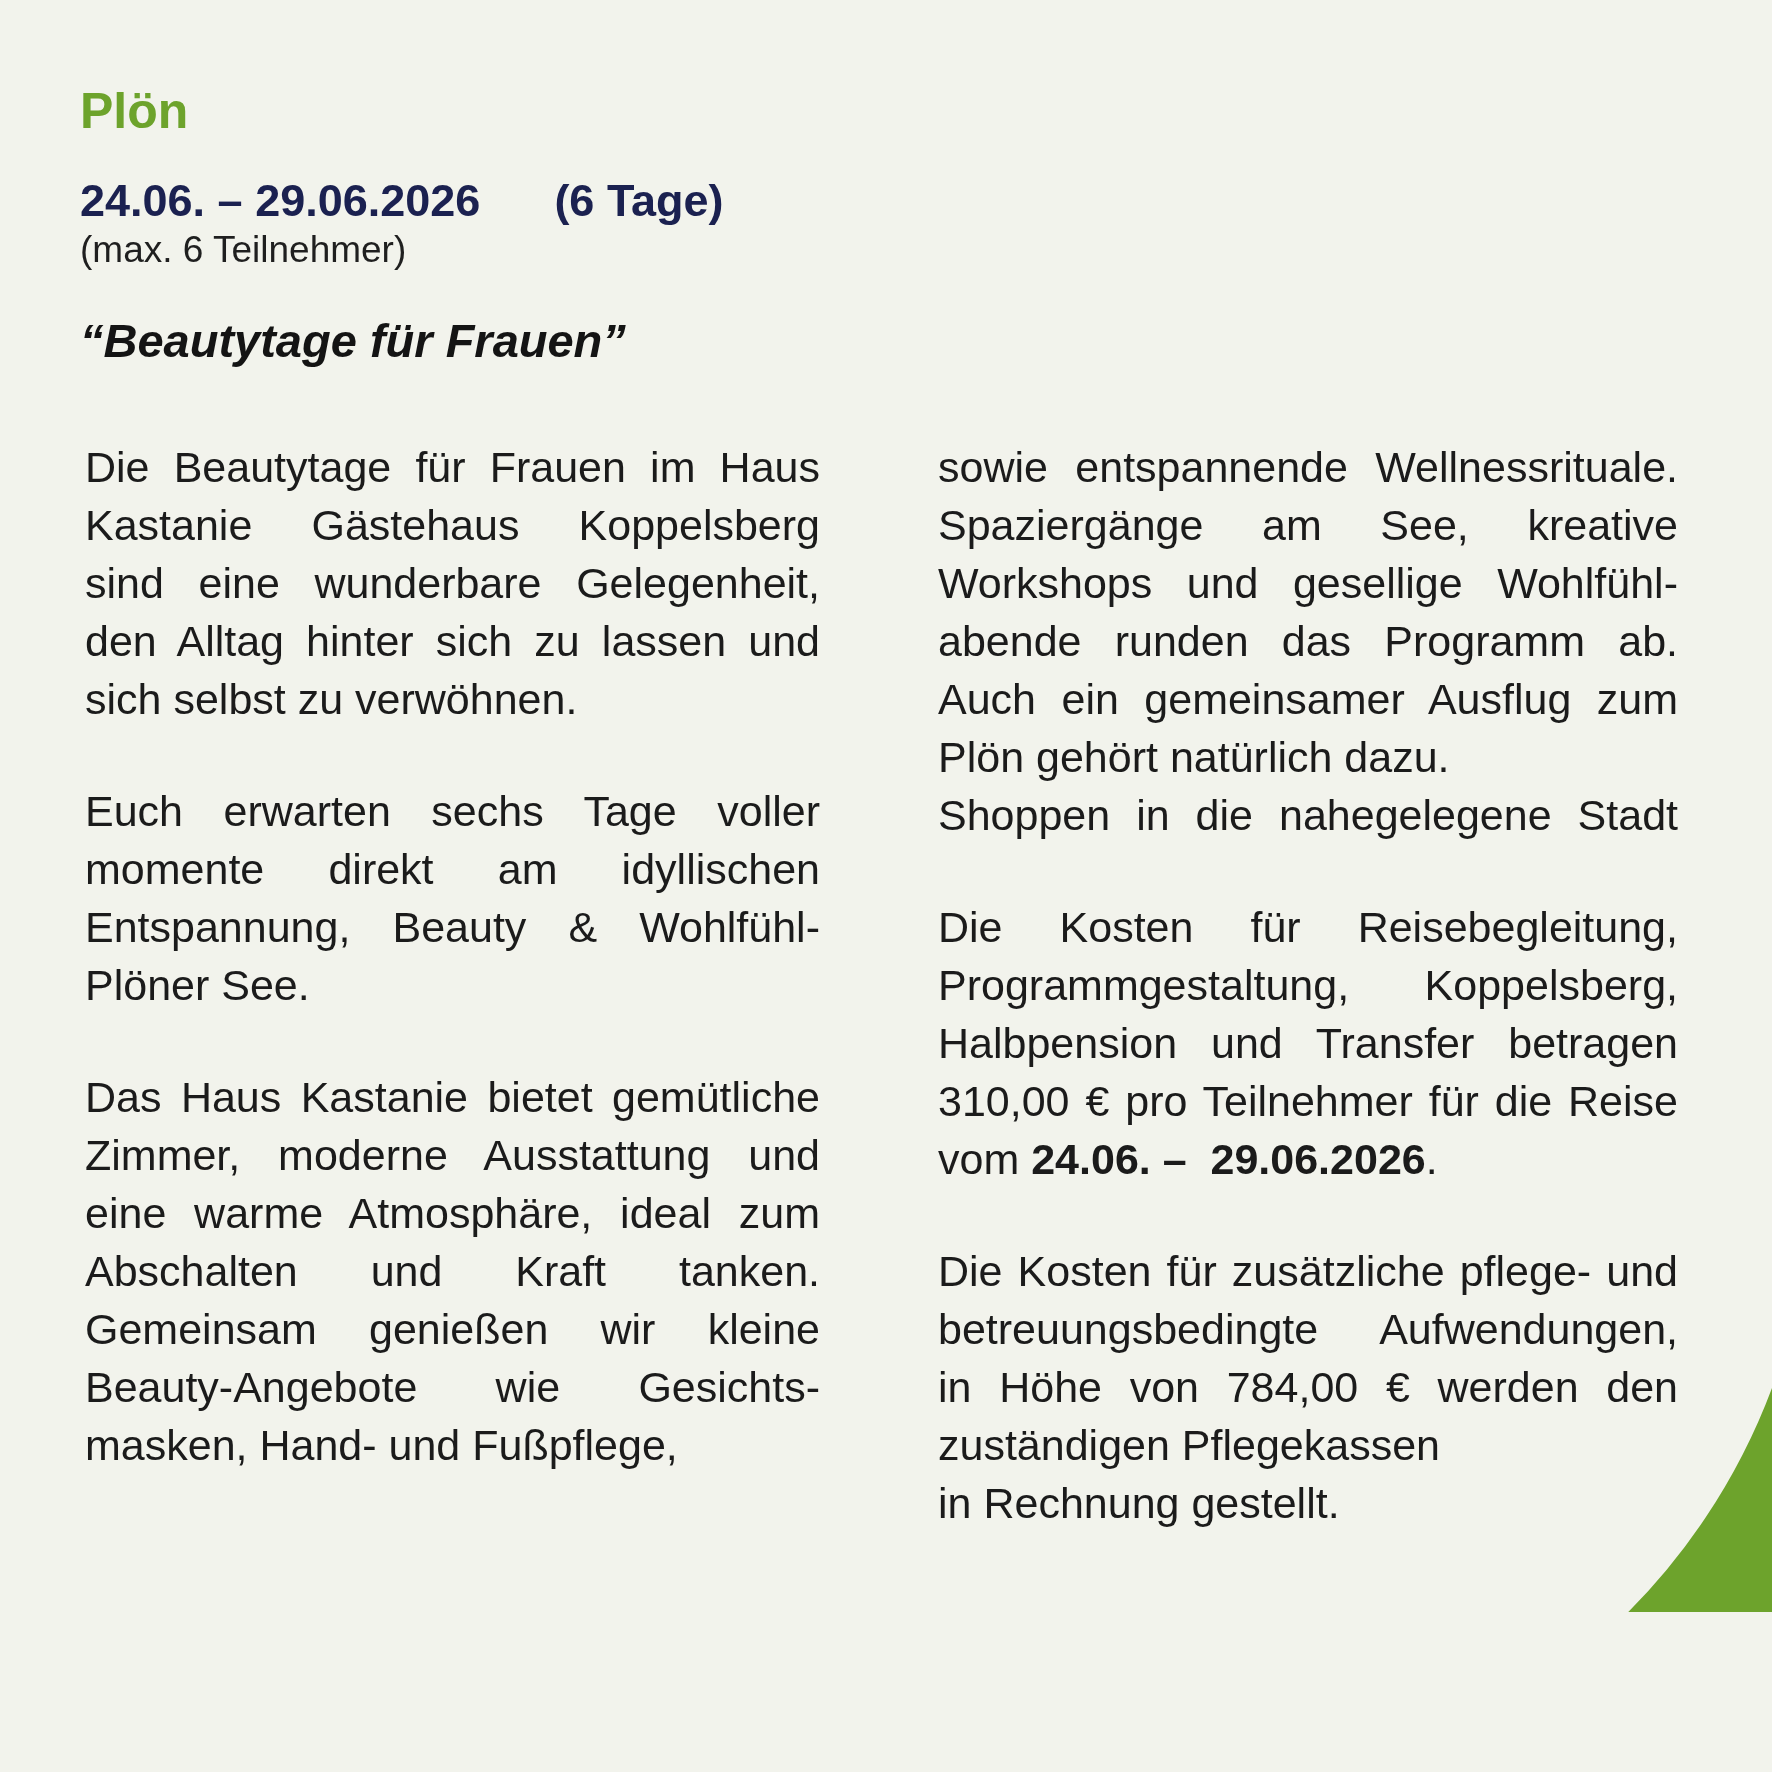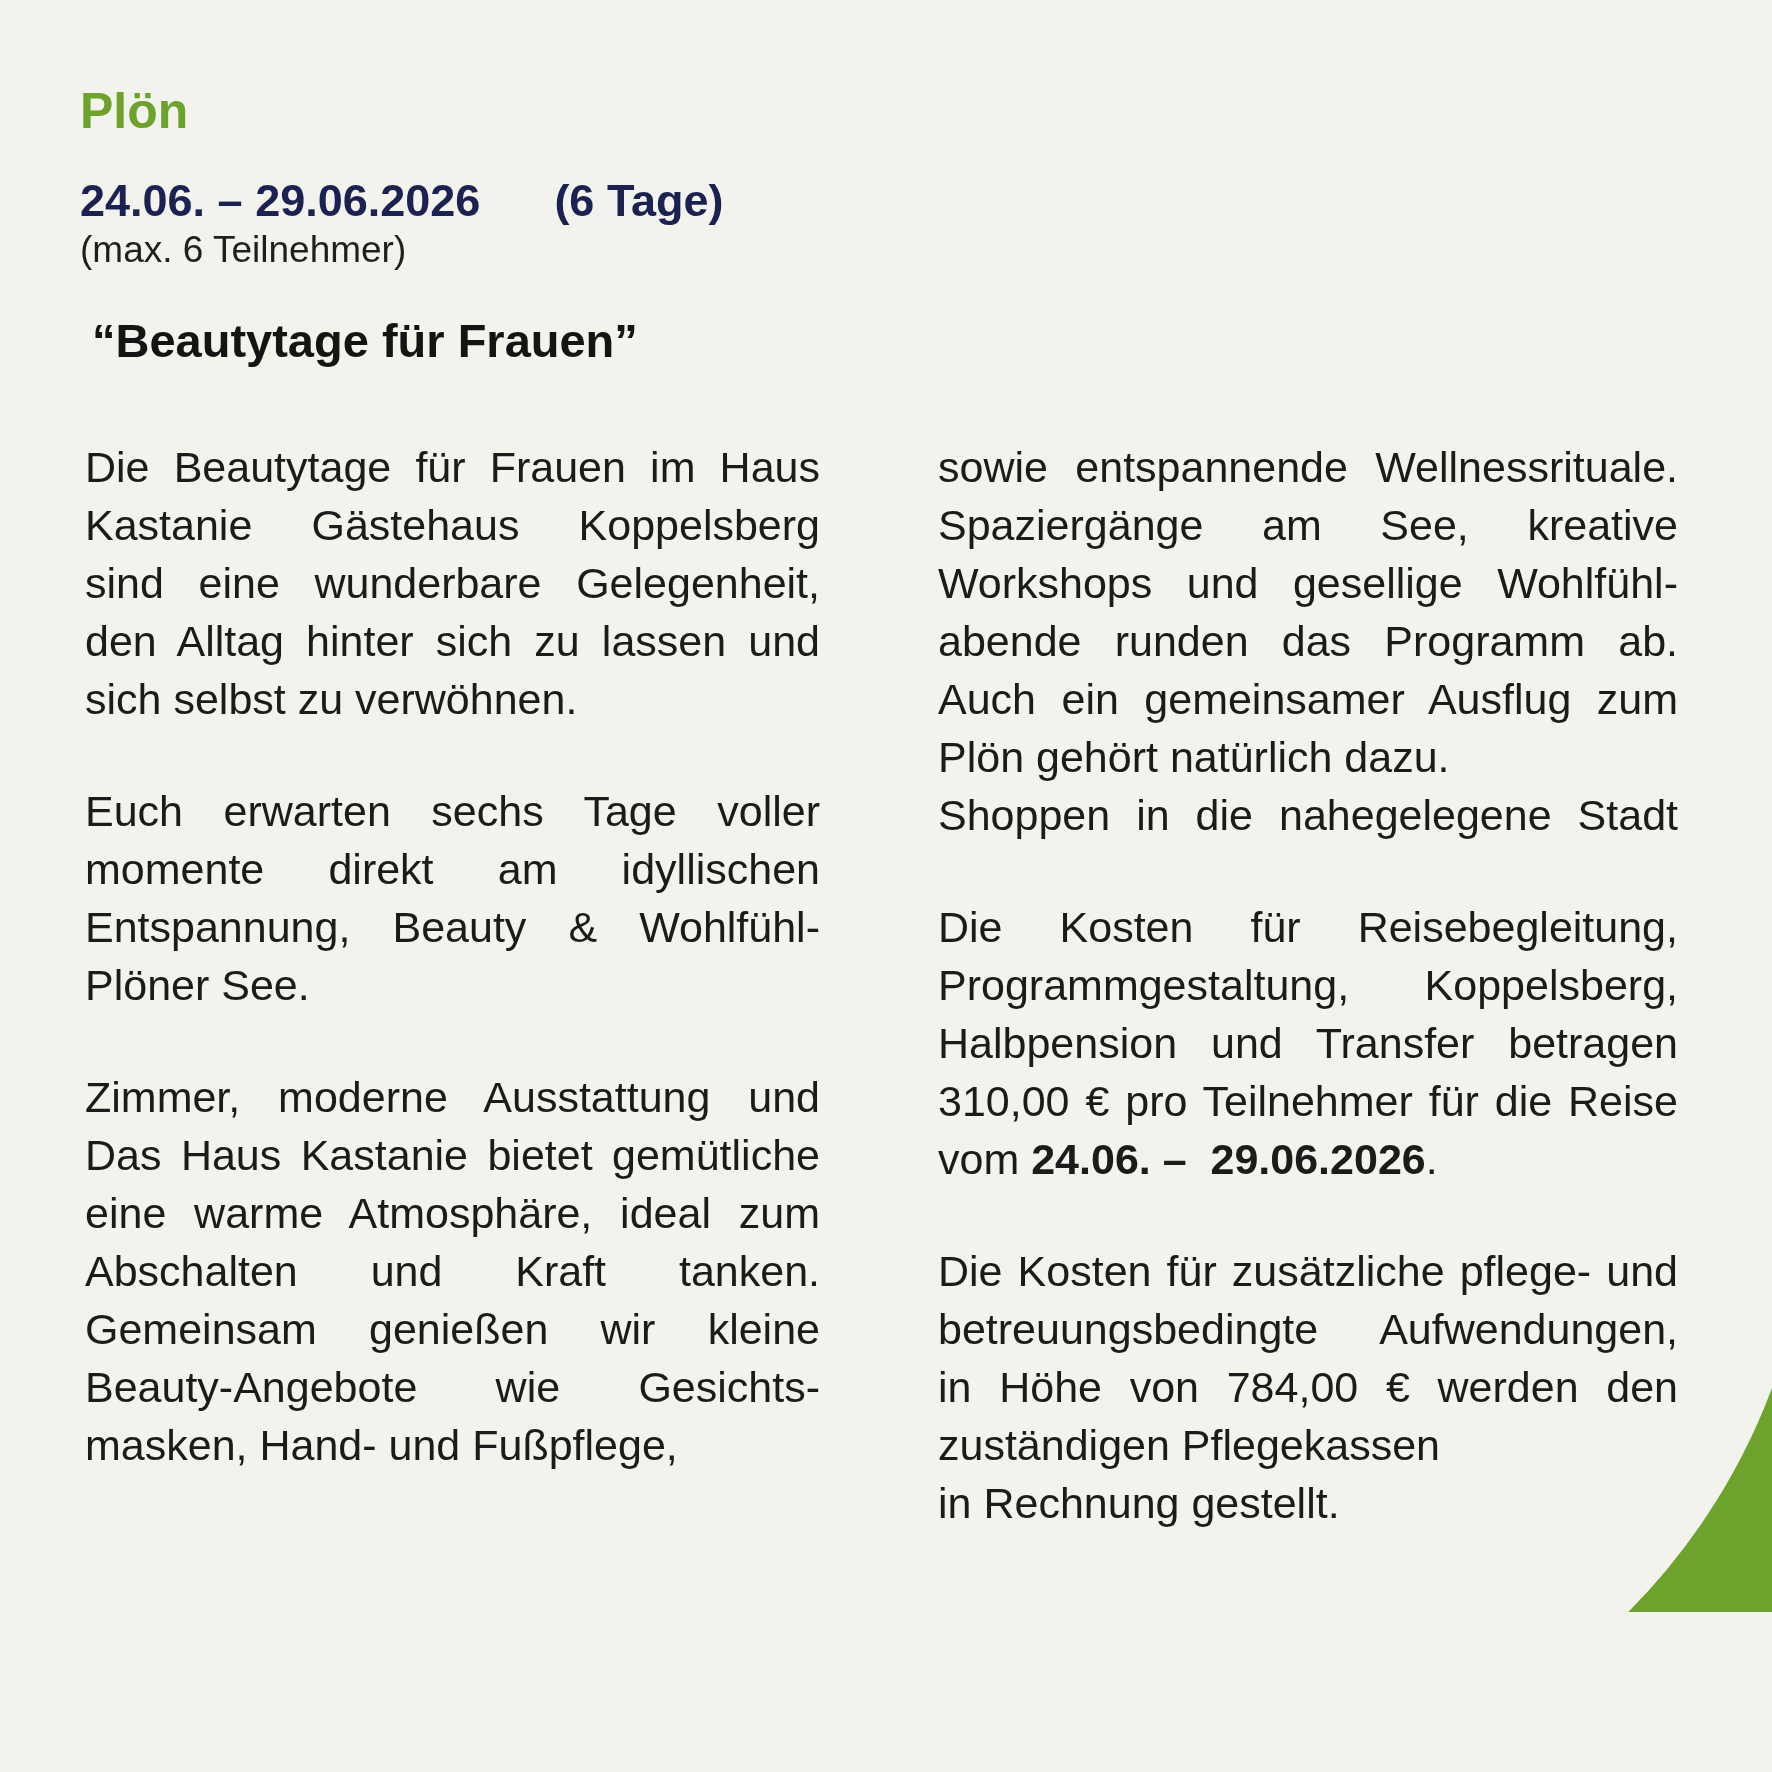--- a/index.html
+++ b/index.html
@@ -29,23 +29,24 @@
     font-size: 45px; font-weight: bold; line-height: 1.1;
     color: var(--navy, #1B2150);
   }
   .capacity {
     position: absolute; left: 0; top: 228px;
     font-size: 37px; line-height: 1.2;
     color: #1F1F1F;
     text-align: right;
   }
   .title {
-    position: absolute; left: 12px; top: 314px;
+    position: absolute; left: 0; top: 314px;
     font-size: 47px; font-weight: bold; line-height: 1.15;
     color: #141414;
+    font-style: italic;
   }
 
   .col { position: absolute; top: 438px; }
   .col-left  { left: 85px;  width: 735px; }
   .col-right { left: 938px; width: 740px; }
 
   .para { margin-bottom: 54px; }
   .para:last-child { margin-bottom: 0; }
   .line {
     font-size: 43px; line-height: 58px;
@@ -87,22 +88,22 @@
         <div class="line j">den Alltag hinter sich zu lassen und</div>
         <div class="line">sich selbst zu verwöhnen.</div>
       </div>
       <div class="para">
         <div class="line j">Euch erwarten sechs Tage voller</div>
         <div class="line j">momente direkt am idyllischen</div>
         <div class="line j">Entspannung, Beauty &amp; Wohlfühl-</div>
         <div class="line">Plöner See.</div>
       </div>
       <div class="para">
+        <div class="line j">Das Haus Kastanie bietet gemütliche</div>
         <div class="line j">Zimmer, moderne Ausstattung und</div>
-        <div class="line j">Das Haus Kastanie bietet gemütliche</div>
         <div class="line j">eine warme Atmosphäre, ideal zum</div>
         <div class="line j">Abschalten und Kraft tanken.</div>
         <div class="line j">Gemeinsam genießen wir kleine</div>
         <div class="line j">Beauty-Angebote wie Gesichts-</div>
         <div class="line">masken, Hand- und Fußpflege,</div>
       </div>
     </div>
   <div class="col col-right" id="col-right">
       <div class="para">
         <div class="line j">sowie entspannende Wellnessrituale.</div>

